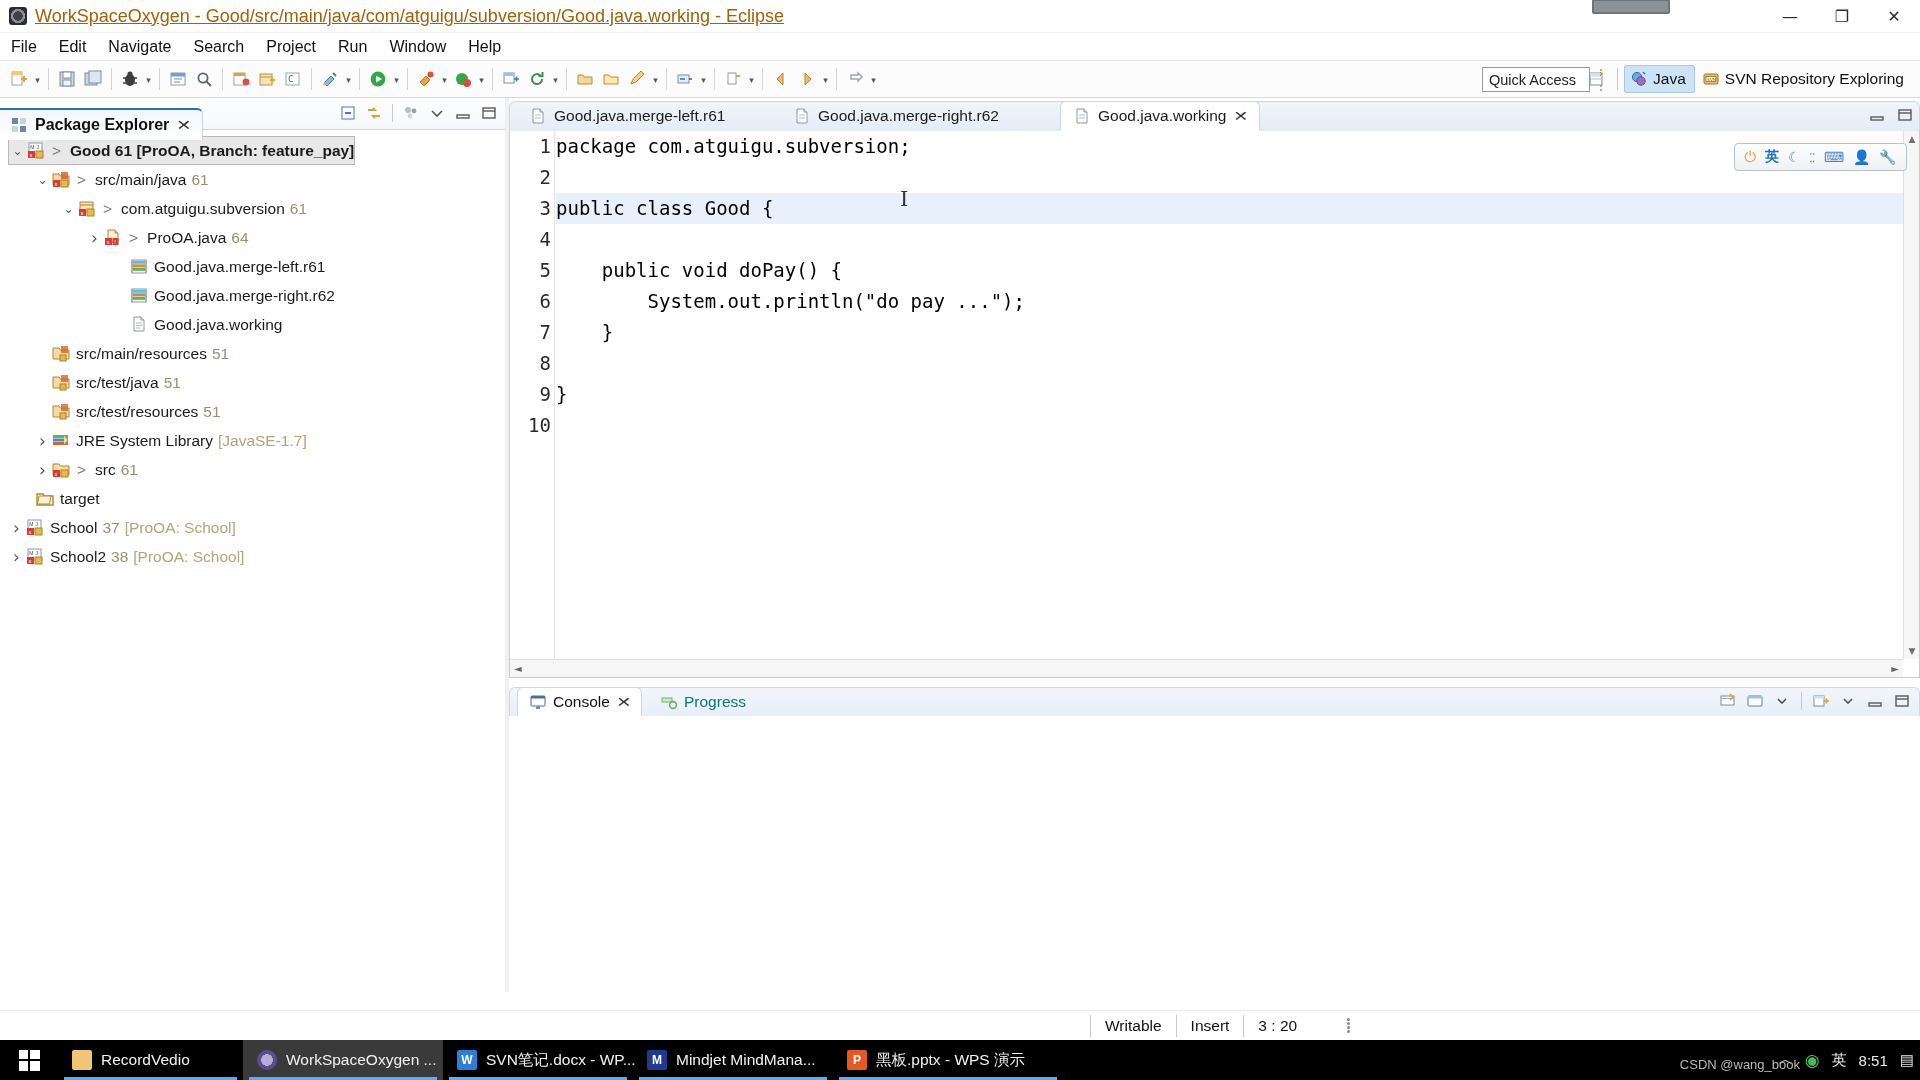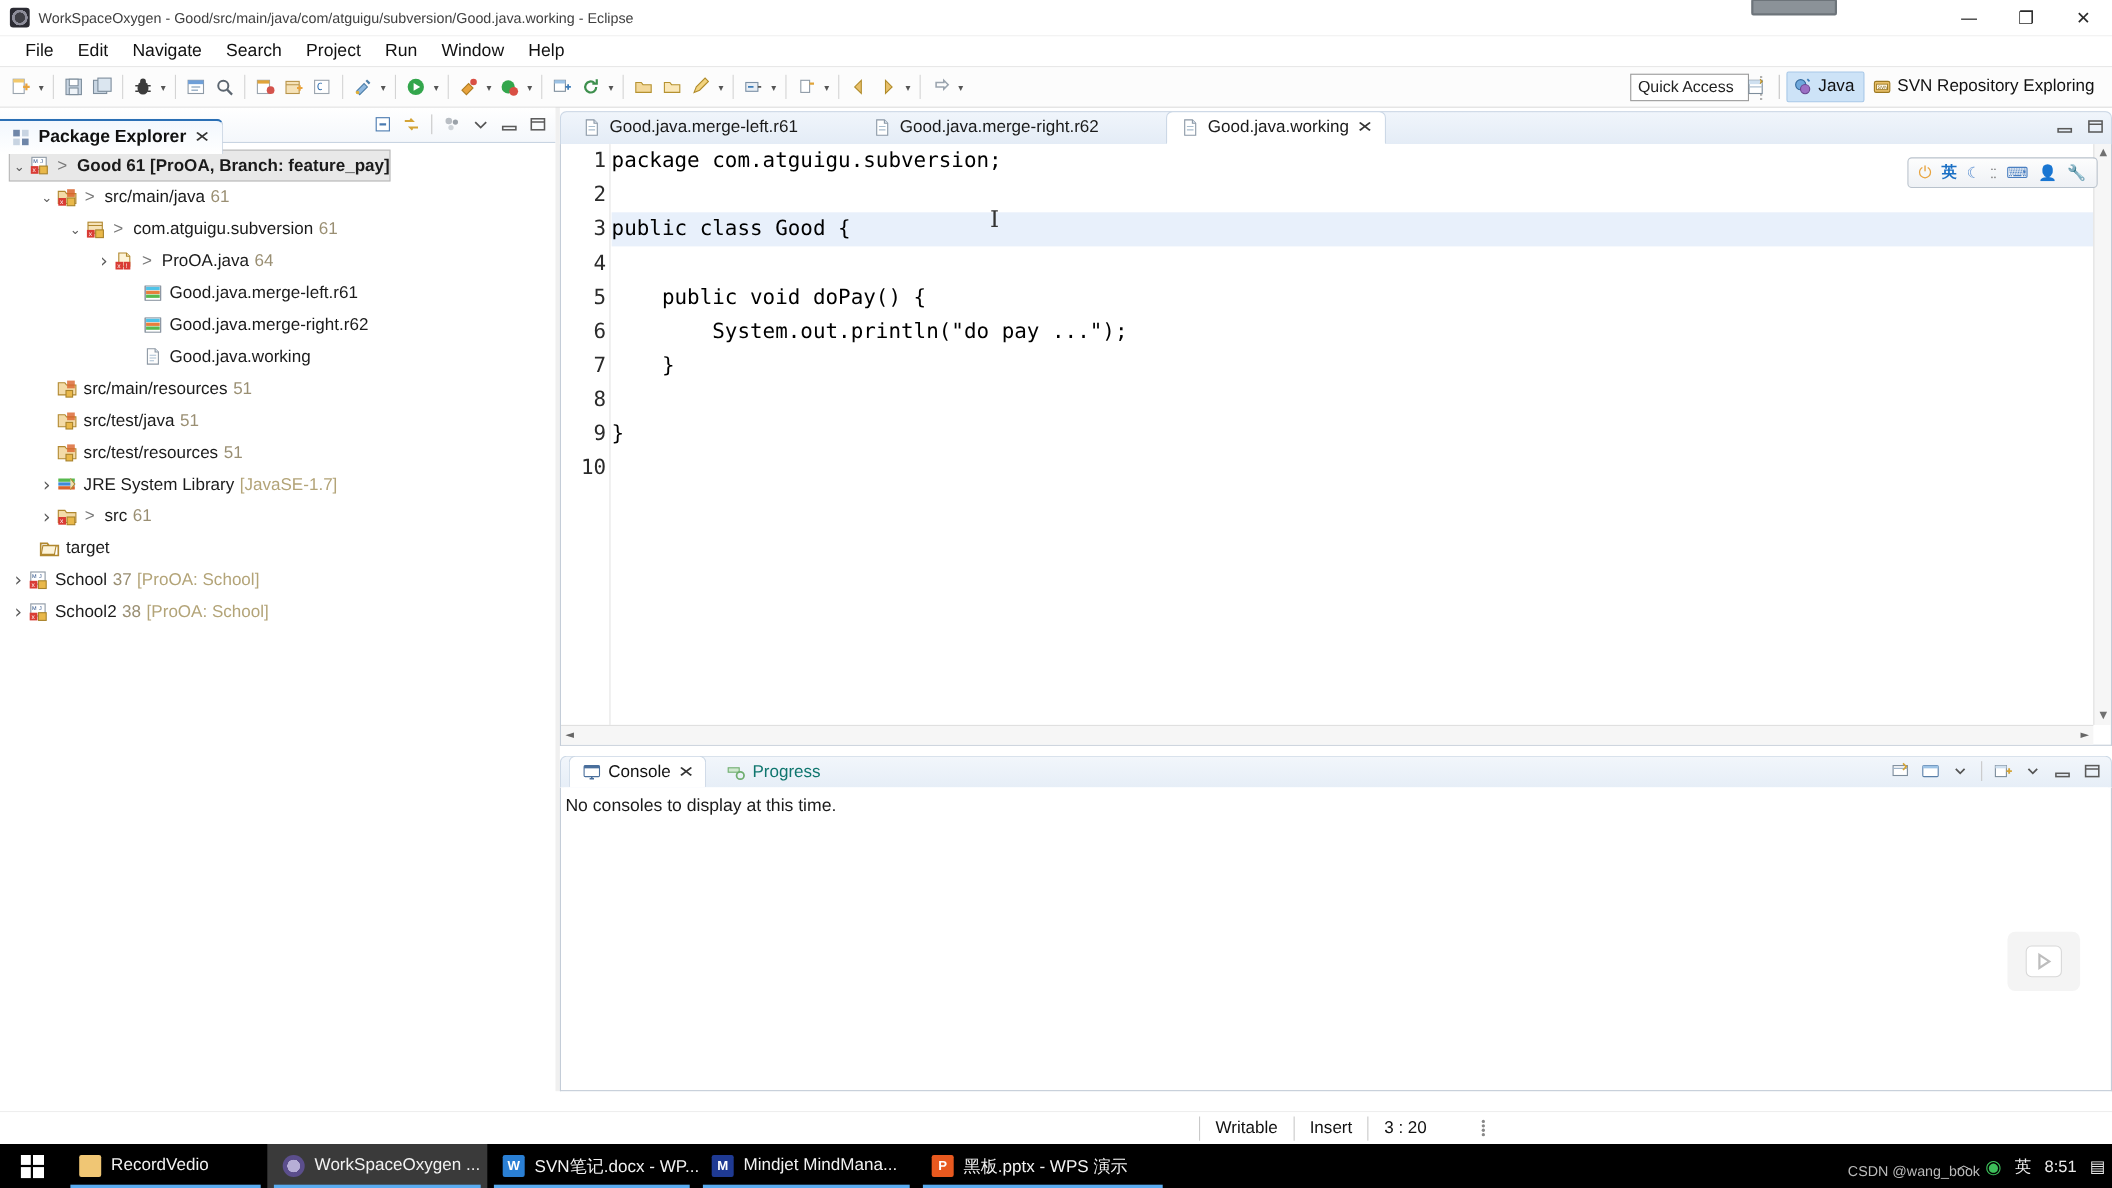--- a/index.html
+++ b/index.html
@@ -16,33 +16,33 @@
     height: 33px; background: #ffffff;
     display: flex; align-items: center;
     border-bottom: 1px solid #f0f0f0;
     position: relative;
   }
   .title-icon {
     width: 18px; height: 18px; margin-left: 9px; margin-right: 8px;
     background: radial-gradient(circle at 50% 50%, #3f3f46 0 36%, #8d8d9a 38% 55%, #2b2b33 57% 100%);
     border-radius: 3px; flex: none;
   }
-  .title-text { font-size: 13px; color: #404040; white-space: nowrap; }
+  .title-text { font-size: 18px; color: #a16207; white-space: nowrap; text-decoration: underline; }
   .win-btns { position: absolute; right: 0; top: 0; height: 33px; display: flex; }
   .win-btn {
     width: 52px; height: 33px; display: flex; align-items: center; justify-content: center;
     font-size: 16px; color: #2a2a2a; font-family: "DejaVu Sans", sans-serif;
   }
   .media-pill {
     position: absolute; right: 250px; top: -1px; width: 78px; height: 15px;
     background: #8b9298; border: 2px solid #6d747a; border-radius: 2px;
   }
 
   
-  .menubar { height: 27px; display: flex; align-items: center; padding-left: 12px; background:#fff; }
+  .menubar { height: 27px; display: flex; align-items: center; padding-left: 0; background:#fff; }
   .menu-item {
     font-size: 16px; color: #111; padding: 2px 11px; white-space: nowrap;
   }
 
   
   .toolbar {
     height: 38px; background: #fcfcfc;
     border-top: 1px solid #e8e8e8; border-bottom: 1px solid #d8d8d8;
     display: flex; align-items: center; padding-left: 6px; position: relative;
   }
@@ -813,29 +813,20 @@
             </svg>
         </div>
         <div class="vtool">
           <svg class="ico" viewBox="0 0 18 18">
               <rect x="3" y="4" width="12" height="10" fill="none" stroke="#5a5a5a" stroke-width="1.4"></rect>
               <path d="M3 7h12" stroke="#5a5a5a" stroke-width="1.4"></path>
             </svg>
         </div>
       </div>
     </div>
-    <div class="console-body">
-      <div class="console-msg">No consoles to display at this time.</div>
-      <div class="wm-badge">
-        <svg width="34" height="30" viewBox="0 0 34 30">
-            <rect x="1" y="1" width="32" height="28" rx="5" fill="#ffffff" stroke="#d8d8d8"></rect>
-            <path d="M13 9l9 6-9 6z" fill="none" stroke="#bdbdbd" stroke-width="2"></path>
-          </svg>
-      </div>
-    </div>
   </div>
 </div>
 
 <div class="statusbar">
   <div style="width:1090px"></div>
   <div class="sb-sep"></div>
   <div class="sb-cell">Writable</div>
   <div class="sb-sep"></div>
   <div class="sb-cell">Insert</div>
   <div class="sb-sep"></div>

